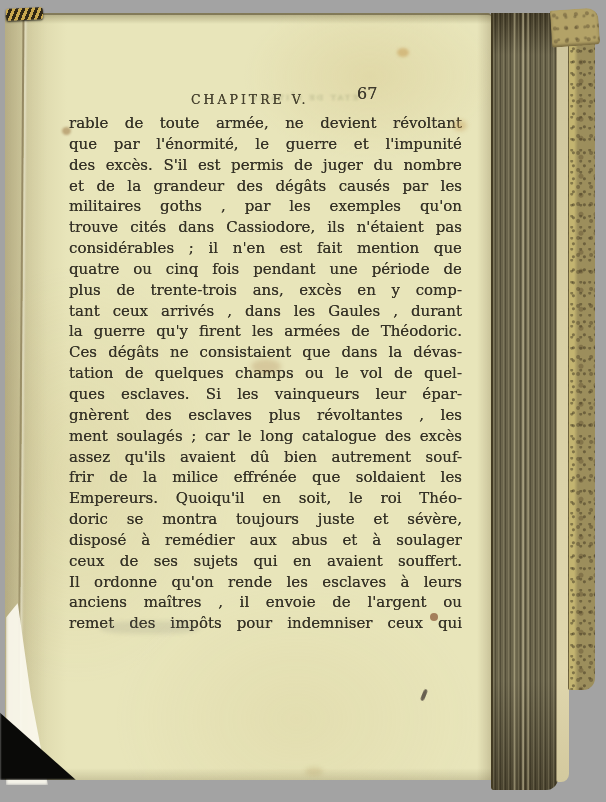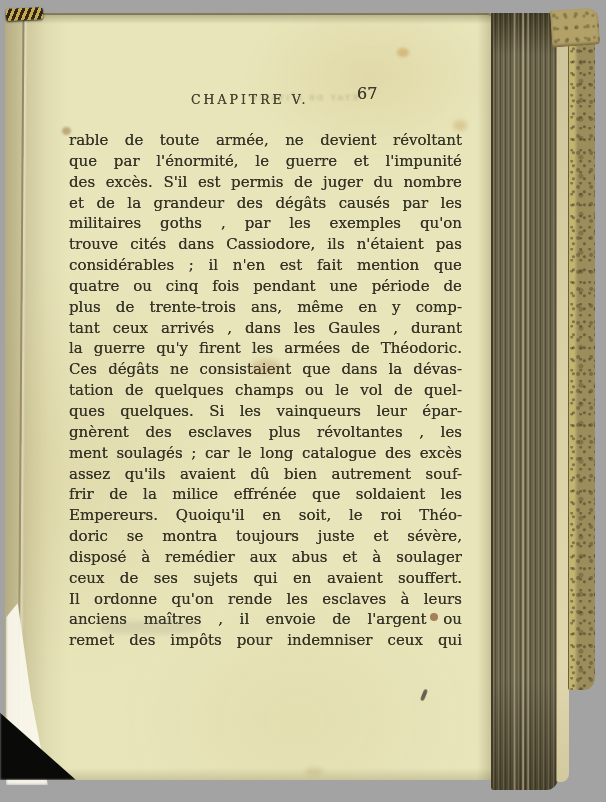--- a/index.html
+++ b/index.html
@@ -33,21 +33,21 @@
   
   .text-col{position:absolute;left:64px;top:63px;width:393px;color:#38352a;}
   .header-row{position:relative;height:35px;}
   .chapter{position:absolute;left:122px;top:14px;font-size:12.5px;letter-spacing:3px;
         color:#47422f;white-space:nowrap;text-shadow:0 0 .6px rgba(70,64,45,.9);}
   .pagenum{position:absolute;left:288px;top:6px;font-size:16px;color:#3d392c;
         text-shadow:0 0 .5px rgba(60,55,40,.9);}
   .bleed{position:absolute;left:180px;top:12px;font-size:11px;letter-spacing:2px;
         color:rgba(108,118,78,.38);transform:scaleX(-1);filter:blur(1.2px);white-space:nowrap;
         font-variant:small-caps;}
-  .lines{margin-top:17px;}
+  .lines{margin-top:0;}
   .tl{font-size:15px;line-height:20.85px;text-align:justify;text-align-last:justify;
       white-space:nowrap;color:#343126;text-shadow:0 0 .6px rgba(55,50,38,.85);}
 
   
   .stain{position:absolute;border-radius:50%;pointer-events:none;}
   .s1{left:57px;top:112px;width:9px;height:8px;background:rgba(150,110,60,.5);filter:blur(1px);}
   .s2{left:392px;top:33px;width:12px;height:9px;background:rgba(195,152,78,.5);filter:blur(1.5px);}
   .s3{left:448px;top:105px;width:14px;height:11px;background:rgba(200,160,90,.4);filter:blur(2px);}
   .s4{left:425px;top:598px;width:8px;height:8px;background:rgba(118,58,28,.6);filter:blur(.5px);}
   .s5{left:417px;top:674px;width:4px;height:12px;background:rgba(62,52,46,.75);border-radius:40%;
@@ -110,26 +110,26 @@
       </div>
       <div class="lines">
         <div class="tl">rable de toute armée, ne devient révoltant</div>
         <div class="tl">que par l'énormité, le guerre et l'impunité</div>
         <div class="tl">des excès. S'il est permis de juger du nombre</div>
         <div class="tl">et de la grandeur des dégâts causés par les</div>
         <div class="tl">militaires goths , par les exemples qu'on</div>
         <div class="tl">trouve cités dans Cassiodore, ils n'étaient pas</div>
         <div class="tl">considérables ; il n'en est fait mention que</div>
         <div class="tl">quatre ou cinq fois pendant une période de</div>
-        <div class="tl">plus de trente-trois ans, même en y comp-</div>
+        <div class="tl">plus de trente-trois ans, excès en y comp-</div>
         <div class="tl">tant ceux arrivés , dans les Gaules , durant</div>
         <div class="tl">la guerre qu'y firent les armées de Théodoric.</div>
         <div class="tl">Ces dégâts ne consistaient que dans la dévas-</div>
         <div class="tl">tation de quelques champs ou le vol de quel-</div>
-        <div class="tl">ques quelques. Si les vainqueurs leur épar-</div>
+        <div class="tl">ques esclaves. Si les vainqueurs leur épar-</div>
         <div class="tl">gnèrent des esclaves plus révoltantes , les</div>
         <div class="tl">ment soulagés ; car le long catalogue des excès</div>
         <div class="tl">assez qu'ils avaient dû bien autrement souf-</div>
         <div class="tl">frir de la milice effrénée que soldaient les</div>
         <div class="tl">Empereurs. Quoiqu'il en soit, le roi Théo-</div>
         <div class="tl">doric se montra toujours juste et sévère,</div>
         <div class="tl">disposé à remédier aux abus et à soulager</div>
         <div class="tl">ceux de ses sujets qui en avaient souffert.</div>
         <div class="tl">Il ordonne qu'on rende les esclaves à leurs</div>
         <div class="tl">anciens maîtres , il envoie de l'argent ou</div>

